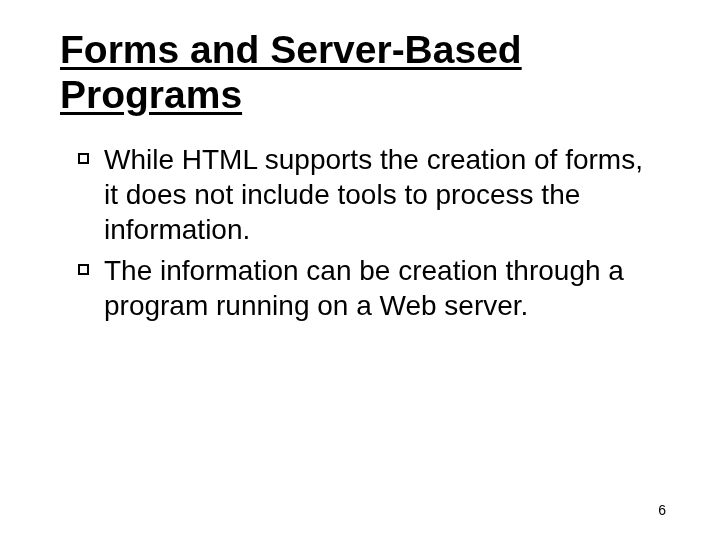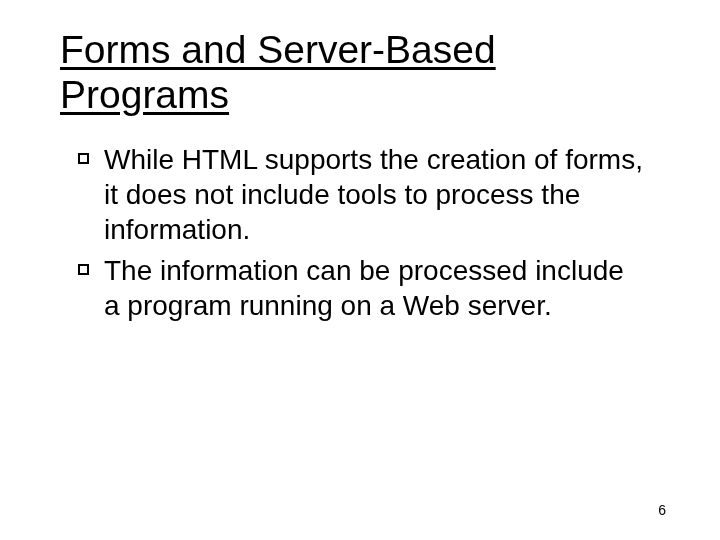--- a/index.html
+++ b/index.html
@@ -18,21 +18,21 @@
     height: 540px;
     padding: 28px 60px 30px 60px;
     position: relative;
   }
   .title {
     font-size: 39px;
     line-height: 1.15;
     text-decoration: underline;
     text-underline-offset: 4px;
     margin: 0 0 24px 0;
-    font-weight: normal;
+    font-weight: bold;
   }
   .bullets {
     margin: 16px;
     padding: 0;
     list-style: none;
   }
   .bullets li {
     font-size: 28px;
     line-height: 1.25;
     margin: 0 0 6px 0;
@@ -63,18 +63,18 @@
 <div class="slide">
   <h1 class="title">Forms and Server-Based Programs</h1>
 
   <ul class="bullets">
     <li>
       <span class="sq"></span>
       <span>While HTML supports the creation of forms, it does not include tools to process the information.</span>
     </li>
     <li>
       <span class="sq"></span>
-      <span>The information can be processed include a program running on a Web server.</span>
+      <span>The information can be creation through a program running on a Web server.</span>
     </li>
   </ul>
 
   <div class="pagenum">6</div>
 </div>
 
 </body></html>

